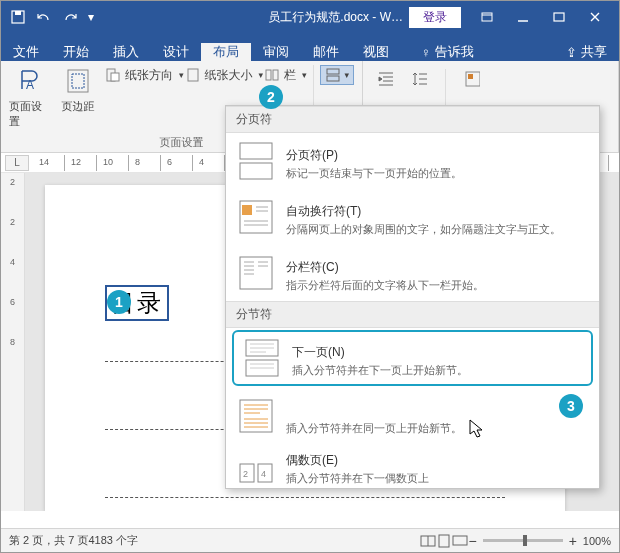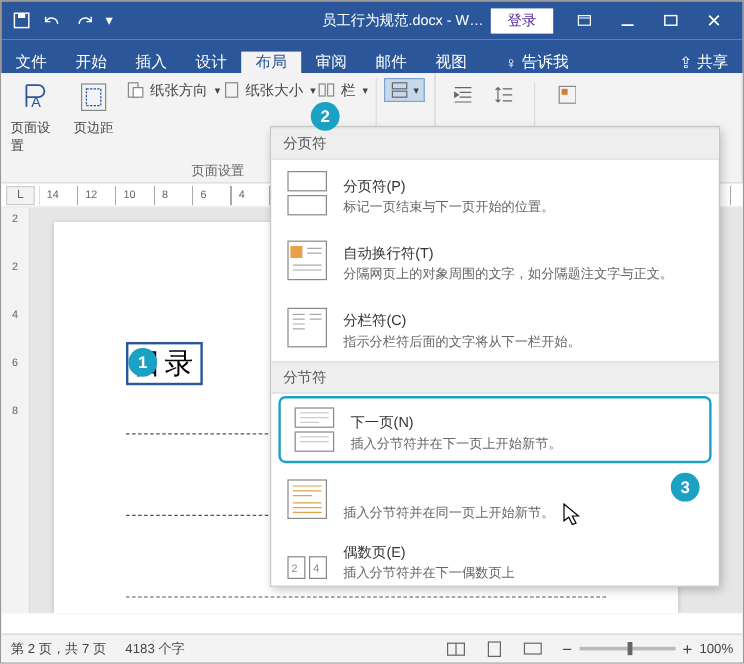--- a/index.html
+++ b/index.html
@@ -32,21 +32,21 @@
 .ruler .lbox { width: 24px; height: 16px; background: #f3f3f3; border: 1px solid #ccc; margin: 0 4px; text-align: center; line-height: 14px; font-size: 10px; }
 .ruler .ticks { flex: 1; position: relative; height: 16px; background: repeating-linear-gradient(to right, transparent 0, transparent 31px, #aaa 31px, #aaa 32px); }
 .ruler .num { position: absolute; top: 2px; font-size: 9px; }
 
 .docarea { display: flex; height: 338px; background: #e6e6e6; position: relative; overflow: hidden; }
 .vruler { width: 24px; background: #f3f3f3; border-right: 1px solid #ddd; font-size: 9px; color: #666; display: flex; flex-direction: column; align-items: center; padding-top: 4px; gap: 30px; }
 .page { background: #fff; margin: 12px 0 0 20px; width: 520px; box-shadow: 0 1px 4px rgba(0,0,0,.2); padding: 40px 60px; font-size: 20px; position: relative; }
 .page .toc { font-size: 24px; font-family: SimSun, serif; border: 2px solid #2b579a; padding: 0 4px; display: inline-block; letter-spacing: 2px; }
 .page .dashed { border-top: 1px dashed #555; margin-top: 40px; height: 28px; }
 
-.statusbar { position: absolute; bottom: 0; left: 0; right: 0; height: 24px; background: #f3f3f3; border-top: 1px solid #d4d4d4; display: flex; align-items: center; font-size: 11px; color: #444; padding: 0 8px; gap: 16px; }
+.statusbar { position: absolute; bottom: 0; left: 0; right: 0; height: 24px; background: #f3f3f3; border-top: 1px solid #d4d4d4; display: flex; align-items: center; font-size: 11px; color: #444; padding: 0 8px; }
 .statusbar .spacer { flex: 1; }
 .statusbar .zoom { display: flex; align-items: center; gap: 6px; }
 .statusbar .slider { width: 80px; height: 3px; background: #bbb; position: relative; }
 .statusbar .slider::after { content: ''; position: absolute; left: 50%; top: -4px; width: 4px; height: 11px; background: #666; }
 
 .dropdown { position: absolute; left: 224px; top: 104px; width: 375px; background: #fff; border: 1px solid #c6c6c6; box-shadow: 2px 3px 8px rgba(0,0,0,.25); z-index: 50; font-size: 12px; }
 .dropdown .sect-header { background: #eee; padding: 4px 10px; color: #555; border-bottom: 1px solid #ddd; border-top: 1px solid #ddd; }
 .dropdown .item { display: flex; padding: 8px 10px; gap: 10px; align-items: flex-end; }
 .dropdown .item .thumb { width: 40px; height: 40px; flex-shrink: 0; display: flex; flex-direction: column; gap: 2px; }
 .dropdown .item .txt { flex: 1; }

